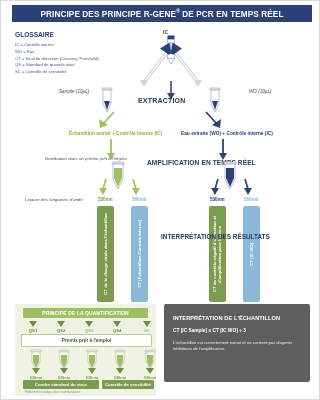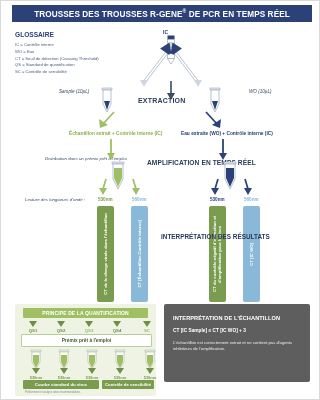--- a/index.html
+++ b/index.html
@@ -100,21 +100,21 @@
   .interp-formula{font-size:4.8px;font-weight:bold;margin-bottom:7px;}
   .interp-body{font-size:4.2px;line-height:1.5;color:#ececec;}
 </style>
 </head>
 <body>
 
 <div class="page">
 
   <div class="header">
     <div class="header-title">
-      <span>TROUSSES DES TROUSSES R-GENE</span><sup>®</sup><span> DE PCR EN TEMPS RÉEL</span>
+      <span>PRINCIPE DES PRINCIPE R-GENE</span><sup>®</sup><span> DE PCR EN TEMPS RÉEL</span>
     </div>
   </div>
 
   <div class="glossary">
     <div class="glossary-title">GLOSSAIRE</div>
     <div class="glossary-line">IC = Contrôle interne</div>
     <div class="glossary-line">WO = Eau</div>
     <div class="glossary-line">CT = Seuil de détection (Crossing Threshold)</div>
     <div class="glossary-line">QS = Standard de quantification</div>
     <div class="glossary-line">SC = Contrôle de sensibilité</div>

